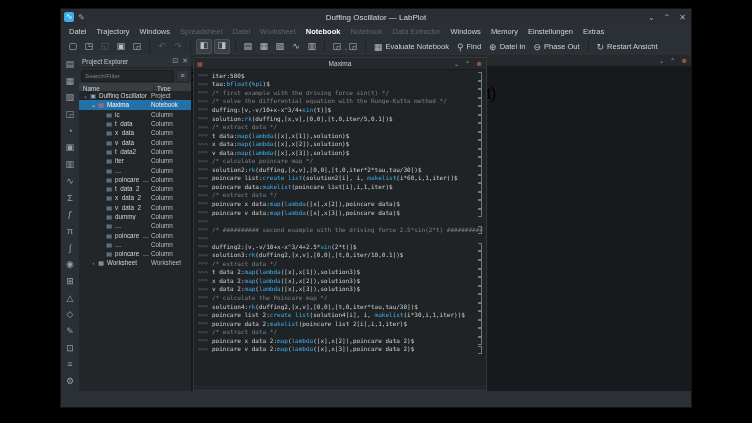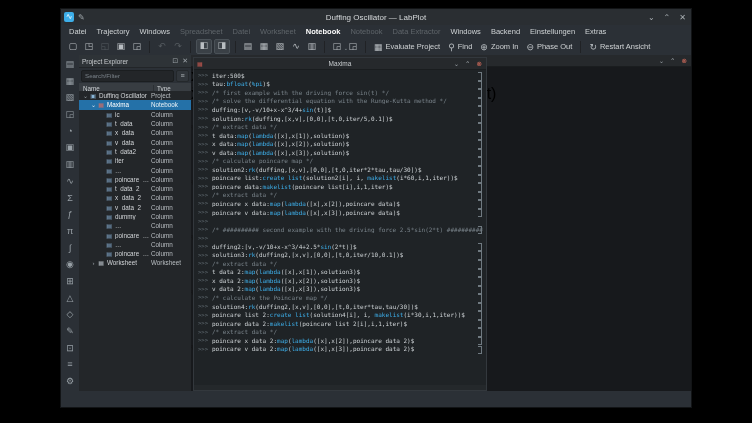--- a/index.html
+++ b/index.html
@@ -124,21 +124,21 @@
         <span class="mi normal">Datei</span>
         <span class="mi normal">Trajectory</span>
         <span class="mi normal">Windows</span>
         <span class="mi disabled">Spreadsheet</span>
         <span class="mi disabled">Datei</span>
         <span class="mi disabled">Worksheet</span>
         <span class="mi active">Notebook</span>
         <span class="mi disabled">Notebook</span>
         <span class="mi disabled">Data Extractor</span>
         <span class="mi normal">Windows</span>
-        <span class="mi normal">Backend</span>
+        <span class="mi normal">Memory</span>
         <span class="mi normal">Einstellungen</span>
         <span class="mi normal">Extras</span>
       </div>
     <div class="toolbar" id="toolbar">
         <span class="tbi normal">▢</span>
         <span class="tbi normal">◳</span>
         <span class="tbi disabled">◱</span>
         <span class="tbi normal">▣</span>
         <span class="tbi normal">◲</span>
         <span class="tbsep"></span>
@@ -152,29 +152,29 @@
         <span class="tbi normal">▦</span>
         <span class="tbi normal">▧</span>
         <span class="tbi normal">∿</span>
         <span class="tbi normal">▥</span>
         <span class="tbsep"></span>
         <span class="tbi normal">◲<span class="caret">⌄</span></span>
         <span class="tbi normal">◲</span>
         <span class="tbsep"></span>
         <span class="tbtn">
           <span class="bicon">▦</span>
-          <span>Evaluate Project</span>
+          <span>Evaluate Notebook</span>
         </span>
         <span class="tbtn">
           <span class="bicon">⚲</span>
           <span>Find</span>
         </span>
         <span class="tbtn">
           <span class="bicon">⊕</span>
-          <span>Zoom In</span>
+          <span>Datei In</span>
         </span>
         <span class="tbtn">
           <span class="bicon">⊖</span>
           <span>Phase Out</span>
         </span>
         <span class="tbsep"></span>
         <span class="tbtn">
           <span class="bicon">↻</span>
           <span>Restart Ansicht</span>
         </span>

